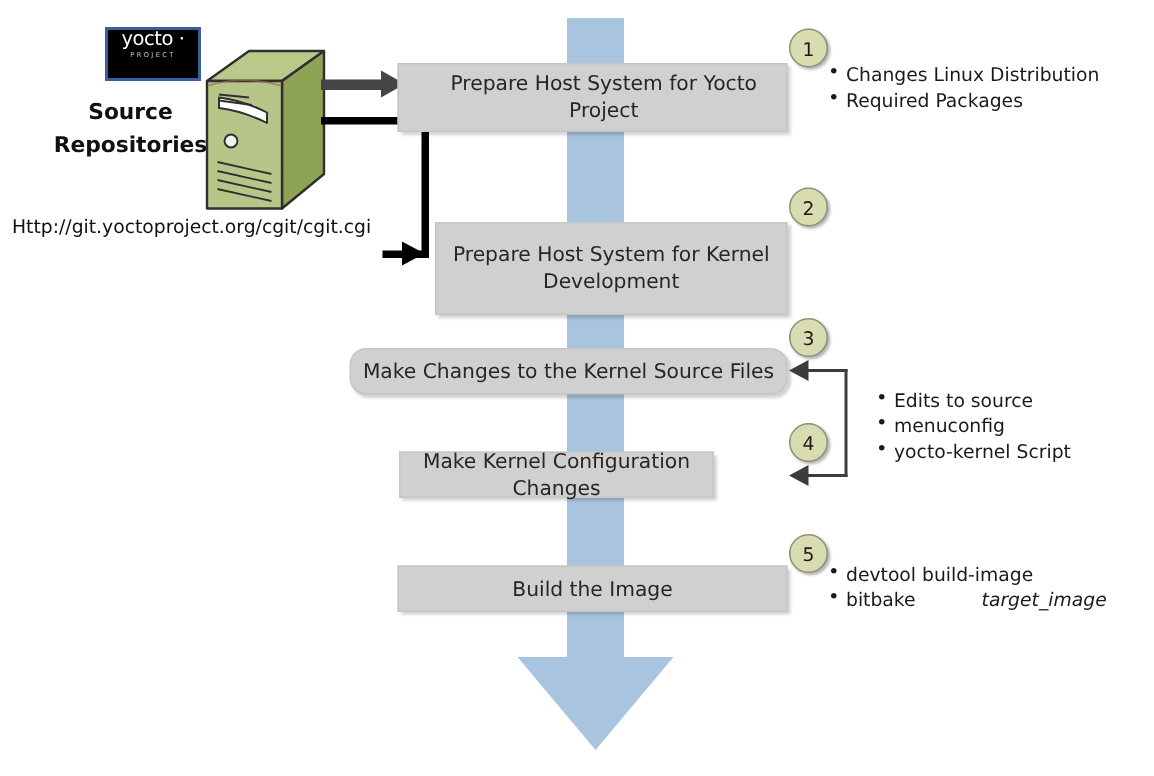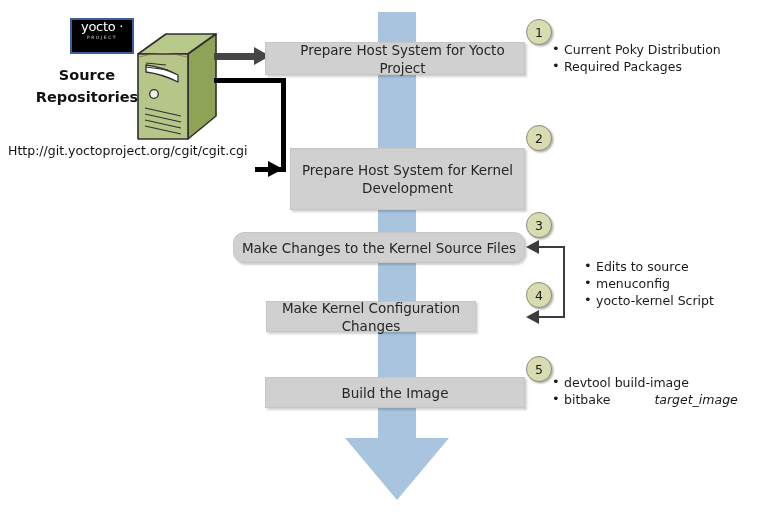--- a/index.html
+++ b/index.html
@@ -222,21 +222,21 @@
 
   <div class="ln-gray" style="left:214px; top:53px; width:42px; height:7px;"></div>
   <div class="arrowhead-right-gray" style="left:254px; top:47px;"></div>
 
   <div class="ln" style="left:214px; top:78px; width:72px; height:5px;"></div>
   <div class="ln" style="left:281px; top:78px; width:5px; height:94px;"></div>
   <div class="ln" style="left:281px; top:167px; width:-0px; height:5px;"></div>
   <div class="ln" style="left:255px; top:167px; width:31px; height:5px;"></div>
   <div class="arrowhead-right-black" style="left:268px; top:161px;"></div>
 
-  <div class="pbox" style="left:265px; top:42px; width:260px; height:33px;padding-left:15px;">
+  <div class="pbox" style="left:265px; top:42px; width:260px; height:46px;padding-left:15px;">
     <span>Prepare Host System for Yocto Project</span>
   </div>
 
   <div class="pbox" style="left:290px; top:148px; width:235px; height:62px;">
     <span>Prepare Host System for Kernel Development</span>
   </div>
 
   <div class="pbox" style="left:233px; top:232px; width:292px; height:31px;border-radius:11px;">
     <span>Make Changes to the Kernel Source Files</span>
   </div>
@@ -266,21 +266,21 @@
   </div>
   <div class="numcircle" style="left:526px; top:282px;">
     <span>4</span>
   </div>
   <div class="numcircle" style="left:526px; top:356px;">
     <span>5</span>
   </div>
 
   <div class="bullets" style="left:551px; top:41px; width:212px;">
     <ul>
-      <li>Current Poky Distribution</li>
+      <li>Changes Linux Distribution</li>
       <li>Required Packages</li>
     </ul>
   </div>
 
 
   <div class="bullets" style="left:583px; top:258px; width:180px;">
     <ul>
       <li>Edits to source</li>
       <li>menuconfig</li>
       <li>yocto-kernel Script</li>

